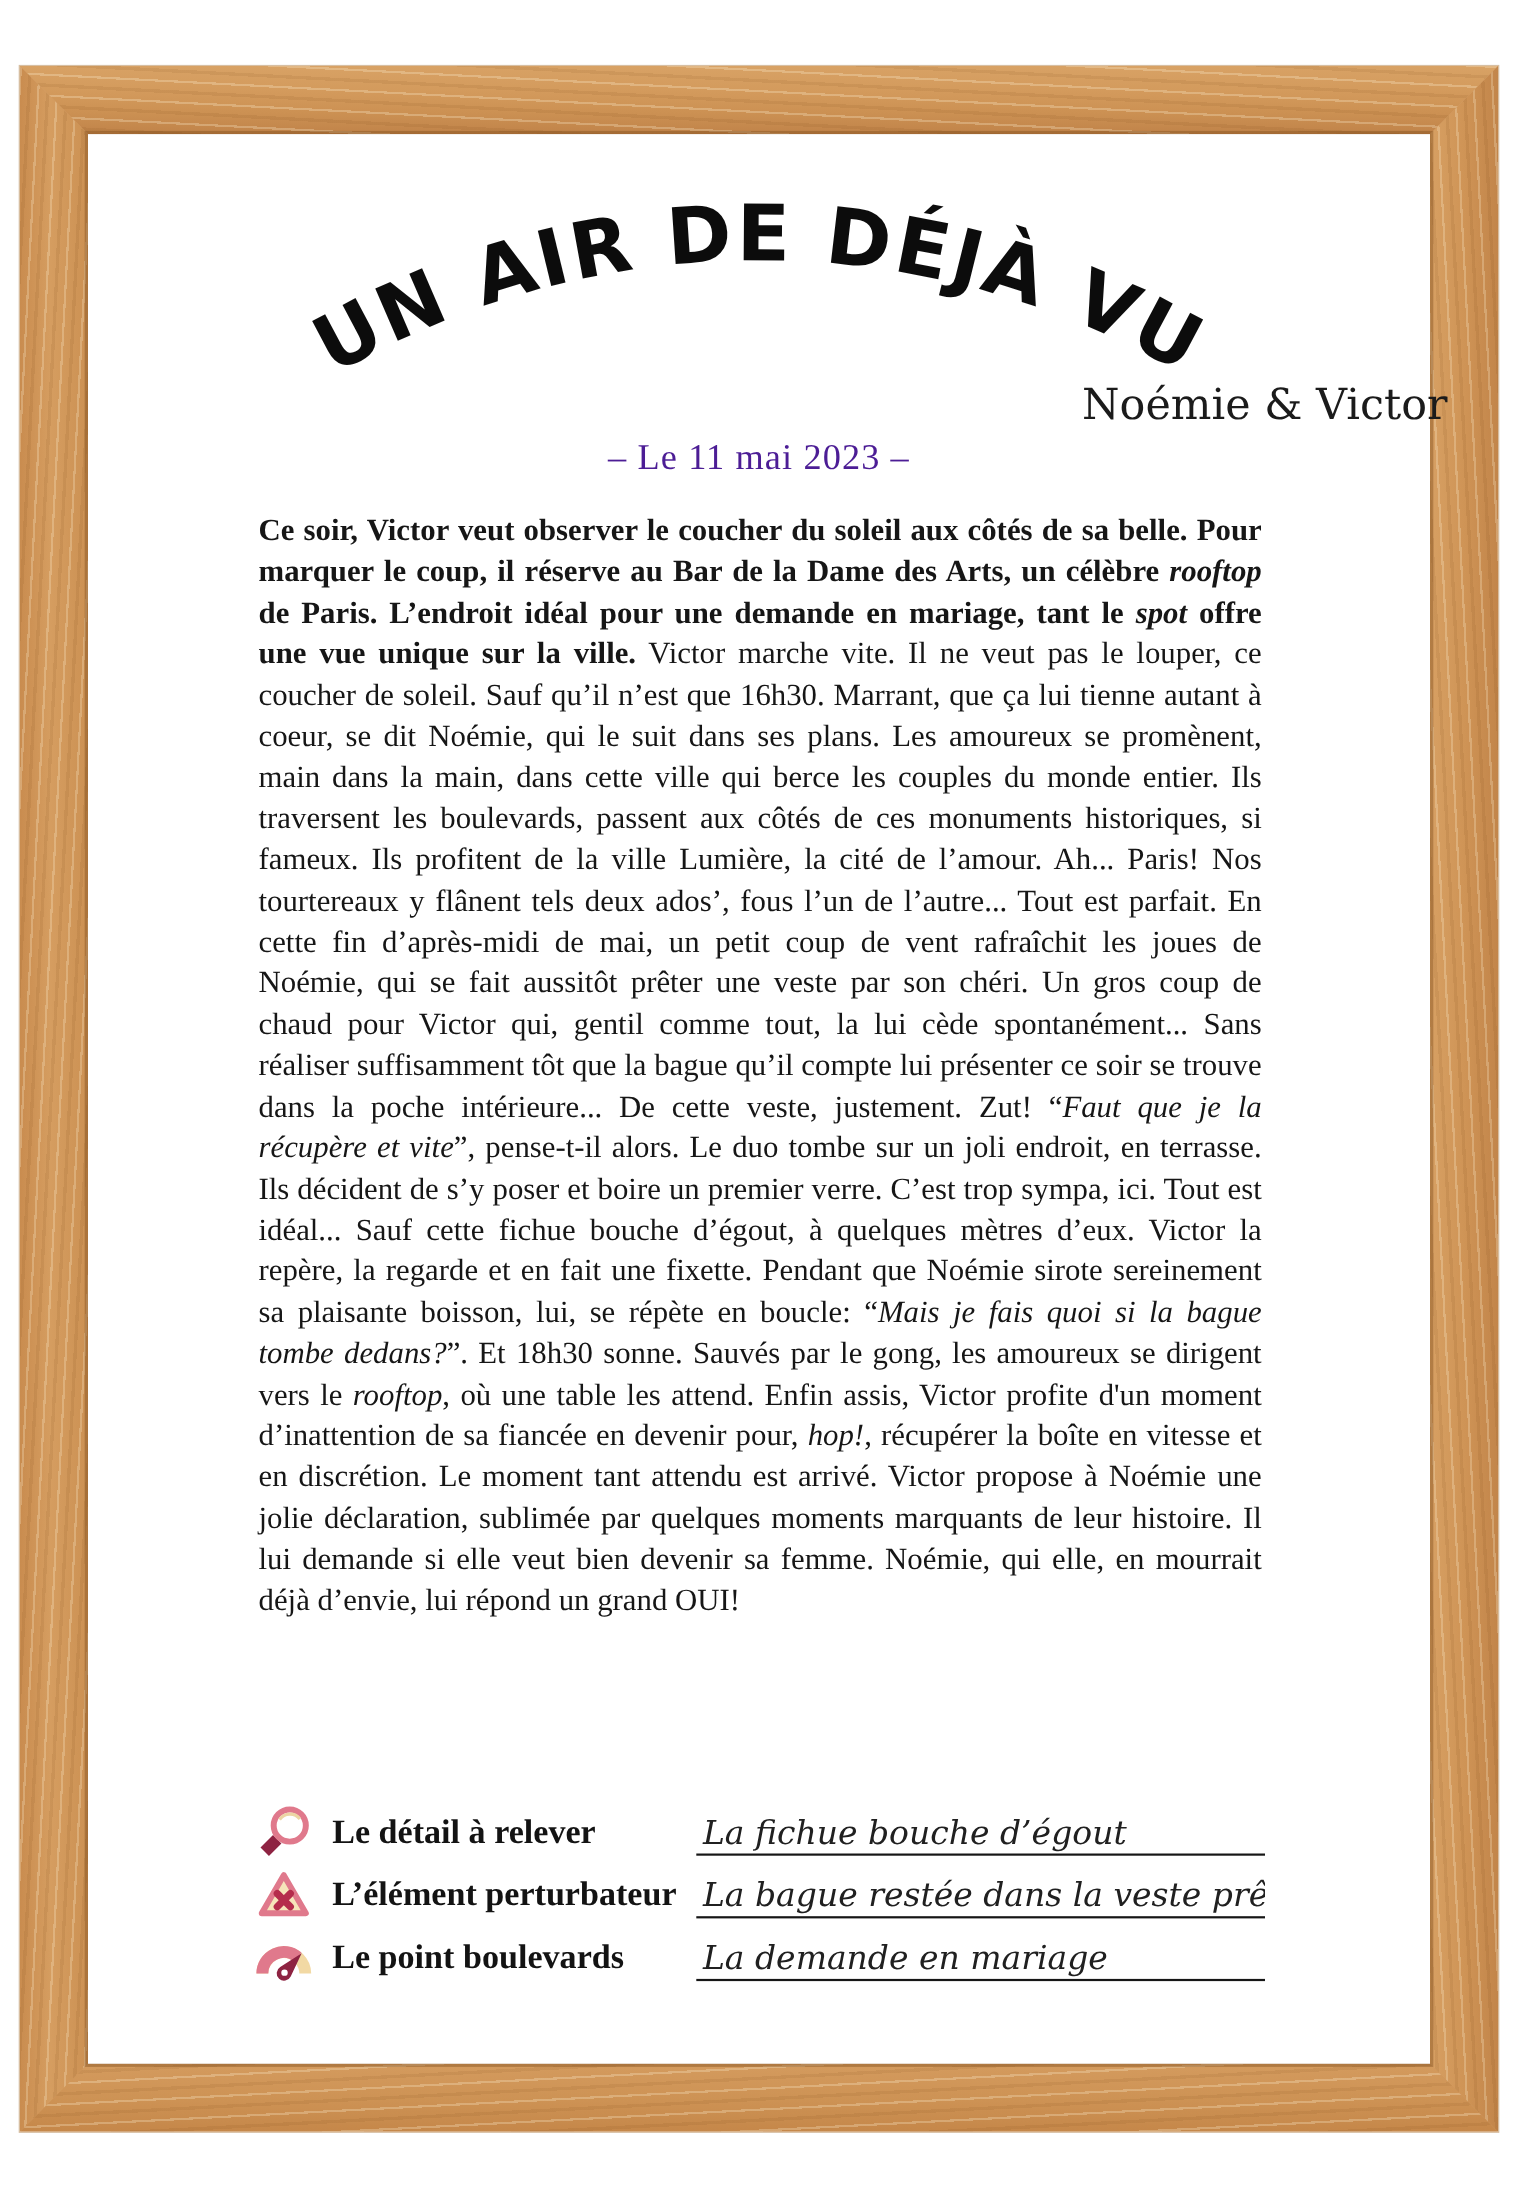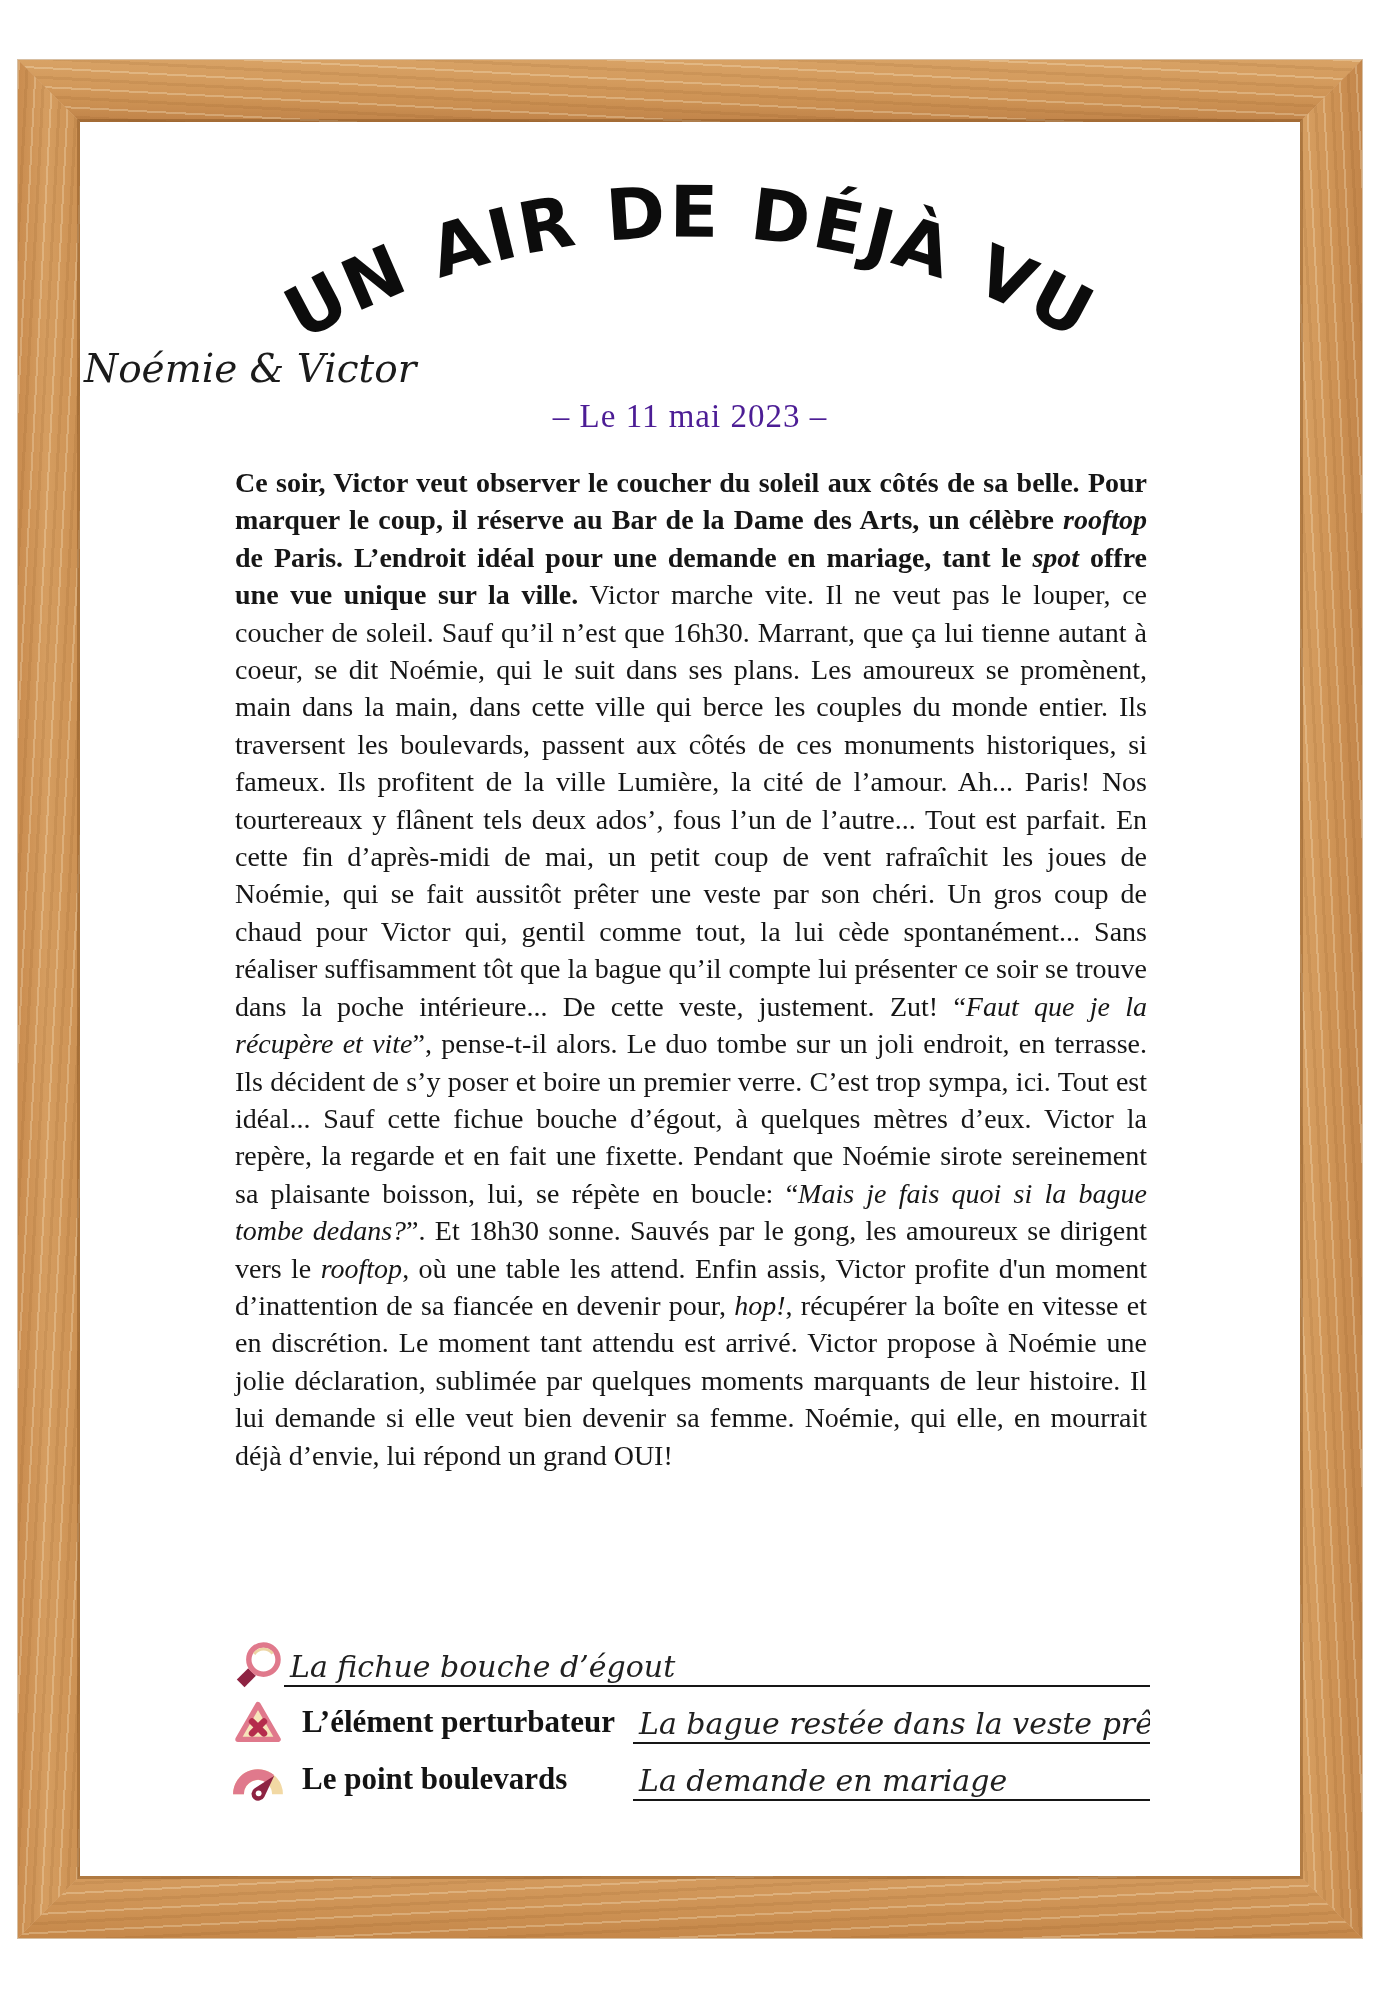--- a/index.html
+++ b/index.html
@@ -33,22 +33,22 @@
 
   
   .paper { position:absolute; left:62px; top:62px; width:1220px; height:1754px;
            background:#ffffff; box-shadow:0 0 0 3px rgba(122,72,24,.40); }
 
   
   .title-svg { position:absolute; left:0; top:0; width:1220px; height:340px; display:block; }
   .title-svg text { font-family:"DejaVu Sans", sans-serif; font-weight:bold; font-size:71px;
                     letter-spacing:3px; fill:#0c0c0c; }
 
-  .subtitle { position:absolute; left:4px; top:224px; width:100%; text-align:left;
-              font-family:"DejaVu Serif", serif; font-style:italic; font-size:39px; color:#1b1b1b; }
+  .subtitle { position:absolute; left:16px; top:224px; width:100%; text-align:right;
+              font-family:"DejaVu Serif", serif; font-size:39px; color:#1b1b1b; }
   .date-line { position:absolute; left:0; top:276px; width:100%; text-align:center;
                font-size:33px; color:#4c1d95; letter-spacing:1px; }
 
   
   .story { position:absolute; left:155px; top:342px; width:912px;
            font-size:28px; line-height:37.4px; text-align:justify; color:#161616; }
   .story span.run-bold { font-weight:bold; }
   .story span.run-bold-italic { font-weight:bold; font-style:italic; }
   .story span.run-italic { font-style:italic; }
 
@@ -90,20 +90,21 @@
     <div class="footer">
 
       <div class="footer-row">
         <div class="footer-icon">
           <svg width="52" height="52" viewBox="0 0 48 48">
             <line x1="8" y1="41" x2="18.5" y2="30.5" stroke="#8e2342" stroke-width="10" stroke-linecap="butt"></line>
             <circle cx="29" cy="19" r="13.5" fill="#ffffff" stroke="#e0798c" stroke-width="5"></circle>
             <path d="M 20.5 14 A 10.5 10.5 0 0 1 37.5 13.5" fill="none" stroke="#ecd5a4" stroke-width="2.6"></path>
           </svg>
         </div>
+        <div class="footer-label">Le détail à relever</div>
         <div class="footer-answer">La fichue bouche d’égout</div>
       </div>
 
       <div class="footer-row">
         <div class="footer-icon">
           <svg width="52" height="52" viewBox="0 0 48 48">
             <path d="M 24 8 L 42.5 40 L 5.5 40 Z" fill="#f6e4ba" stroke="#e0798c" stroke-width="5" stroke-linejoin="round"></path>
             <line x1="18.5" y1="23.5" x2="29.5" y2="34.5" stroke="#b52c4c" stroke-width="6" stroke-linecap="round"></line>
             <line x1="29.5" y1="23.5" x2="18.5" y2="34.5" stroke="#b52c4c" stroke-width="6" stroke-linecap="round"></line>
           </svg>

